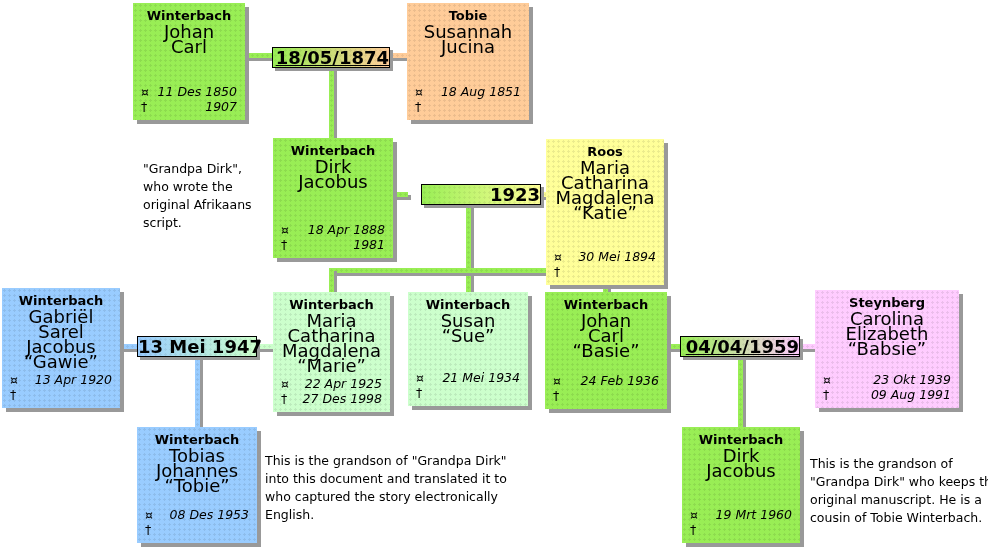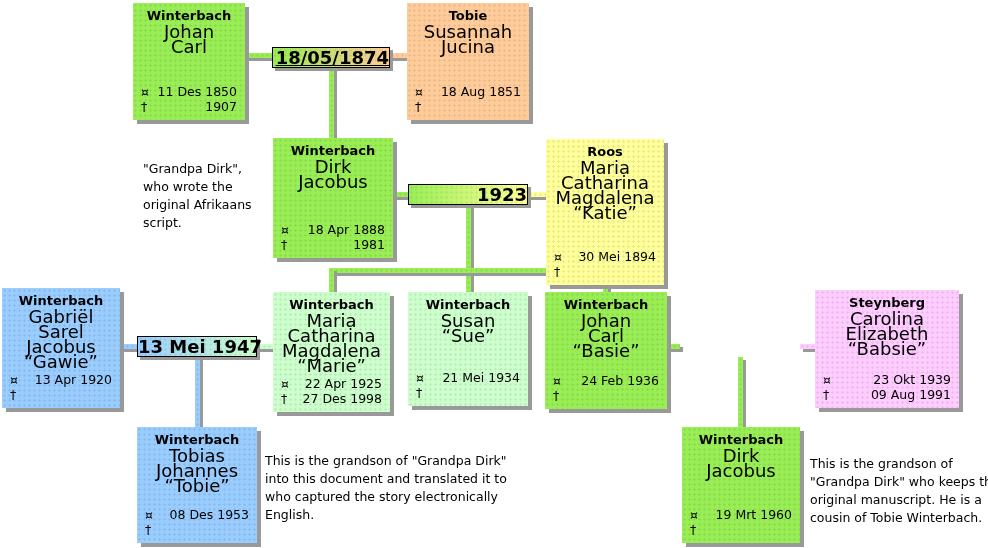--- a/index.html
+++ b/index.html
@@ -33,38 +33,38 @@
     display: flex;
     flex-direction: column;
     background-image: radial-gradient(rgba(0,0,0,0.08) 1px, transparent 1.4px);
     background-size: 5px 5px;
   }
   .surname { font-size: 13px; line-height: 16px; font-weight: bold; text-align: center; white-space: nowrap; }
   .given   { font-size: 18px; line-height: 15px; text-align: center; white-space: nowrap; }
   .spacer  { flex: 1; }
   .drow    { font-size: 12.5px; line-height: 15px; display: flex; justify-content: space-between; white-space: nowrap; }
   .drow .sym  { text-align: left; }
-  .drow .dval { text-align: left; }
+  .drow .dval { text-align: left; font-style: italic; }
 
   
   .mbox {
     position: absolute;
     z-index: 3;
     box-sizing: border-box;
     border: 1px solid #000000;
     box-shadow: 3px 3px 0 #999999;
     font-size: 18px;
     font-weight: bold;
     text-align: right;
     line-height: 19px;
     white-space: nowrap;
   }
   .mbox.u { text-decoration: underline; }
   .grad0 { background-image: radial-gradient(rgba(0,0,0,0.06) 1px, transparent 1.4px), linear-gradient(to right, #99ee55, #ffcc99); background-size: 5px 5px, 100% 100%; }
-  .grad1 { background-image: radial-gradient(rgba(0,0,0,0.06) 1px, transparent 1.4px), linear-gradient(to right, #99ee55, #ffff99); background-size: 5px 5px, 100% 100%; }
+  .grad1 { background-image: radial-gradient(rgba(0,0,0,0.06) 1px, transparent 1.4px), linear-gradient(to right, #99ee55, #ffff99); background-size: 5px 5px, 100% 100%; margin-left: 13px; }
   .grad2 { background-image: radial-gradient(rgba(0,0,0,0.06) 1px, transparent 1.4px), linear-gradient(to right, #99ccff, #ccffcc); background-size: 5px 5px, 100% 100%; }
   .grad3 { background-image: radial-gradient(rgba(0,0,0,0.06) 1px, transparent 1.4px), linear-gradient(to right, #99ee55, #ffccff); background-size: 5px 5px, 100% 100%; }
 
   
   .note { position: absolute; z-index: 2; font-size: 12.5px; line-height: 18px; white-space: nowrap; }
 </style>
 </head>
 <body>
 
 <div class="canvas">
@@ -255,20 +255,21 @@
       </div>
     <div class="drow">
         <span class="sym">†</span>
         <span class="dval"></span>
       </div>
   </div>
 
   <div class="mbox grad0 u" style="left:272px;top:47px;width:118px;height:21px">18/05/1874</div>
   <div class="mbox grad1" style="left:408px;top:184px;width:120px;height:21px">1923</div>
   <div class="mbox grad2" style="left:137px;top:336px;width:120px;height:21px">13 Mei 1947</div>
+  <div class="mbox grad3 u" style="left:680px;top:336px;width:120px;height:21px">04/04/1959</div>
 
   <div class="note" style="left:143px;top:160px">
     <div>"Grandpa Dirk",</div>
     <div>who wrote the</div>
     <div>original Afrikaans</div>
     <div>script.</div>
   </div>
 
   <div class="note" style="left:265px;top:452px">
     <div>This is the grandson of "Grandpa Dirk"</div>

